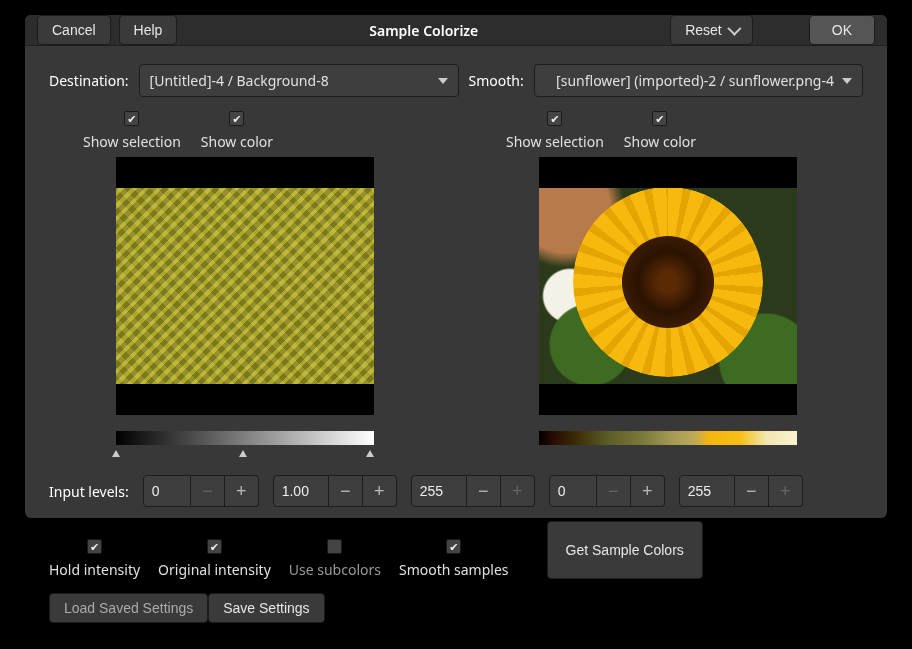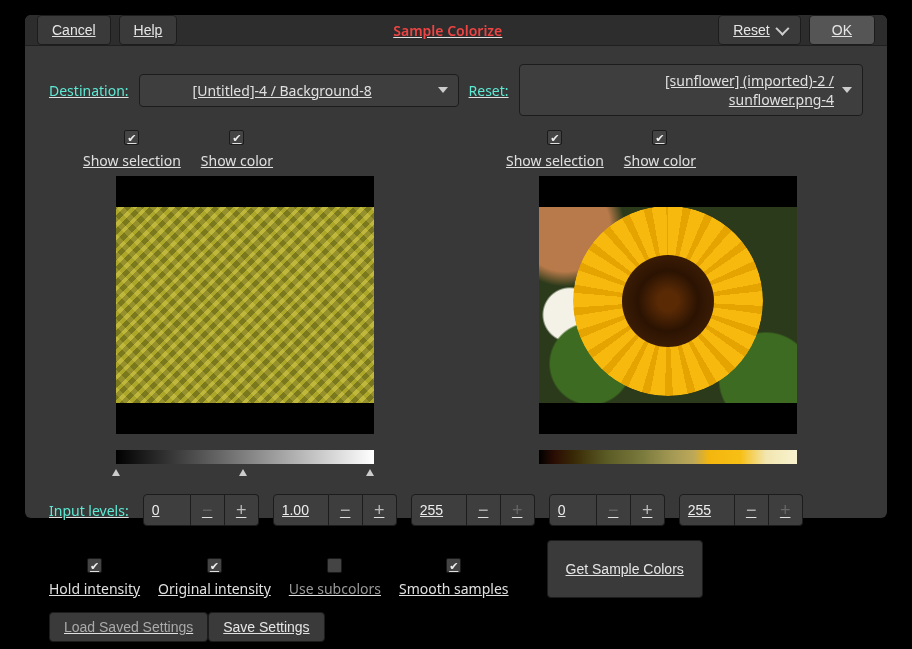--- a/index.html
+++ b/index.html
@@ -13,67 +13,66 @@
     overflow: hidden;
   }
   .dialog {
     position: absolute;
     left: 25px; top: 15px;
     width: 862px; height: 503px;
     background: #383838;
     border-radius: 6px;
     display: flex;
     flex-direction: column;
-    text-decoration: underline;
   }
   .titlebar {
     height: 54px;
     background: #2d2d2d;
     border-bottom: 1px solid #1f1f1f;
     border-radius: 6px 6px 0 0;
     display: flex;
     align-items: center;
     padding: 0 12px;
     gap: 8px;
   }
-  .title { flex: 1; text-align: center; font-weight: 600; color: #ef4444; }
+  .title { flex: 1; text-align: center; font-weight: 600; color: #ffffff; }
   .btn {
     background: #3a3a3a;
     border: 1px solid #1c1c1c;
     color: #e6e6e6;
     padding: 6px 14px;
     border-radius: 4px;
     font-size: 14px;
     cursor: pointer;
     display: inline-flex;
     align-items: center;
     gap: 6px;
   }
   .btn.primary { background: #555; }
-  .btn.wide { padding: 6px 22px; }
+  .btn.wide { padding: 6px 22px; margin-left: 48px; }
   .body {
     flex: 1;
     padding: 18px 24px 18px 24px;
     display: flex;
     flex-direction: column;
     gap: 14px;
   }
   .row { display: flex; align-items: center; gap: 10px; }
-  .label { color: #5eead4; }
+  .label { color: #ffffff; }
   .dropdown {
     background: #3e3e3e;
     border: 1px solid #1c1c1c;
     border-radius: 4px;
     padding: 6px 10px;
     display: flex;
     align-items: center;
     cursor: pointer;
     gap: 8px;
   }
-  .dropdown .dd-text { flex: 1; margin-left: 43px; }
+  .dropdown .dd-text { flex: 1; }
   .dropdown.narrow .dd-text { text-align: right; }
   .tri-down {
     width: 0; height: 0;
     border-left: 5px solid transparent;
     border-right: 5px solid transparent;
     border-top: 6px solid #ccc;
   }
   .chev-down {
     width: 10px; height: 10px;
     border-right: 2px solid #ccc;
@@ -201,21 +200,21 @@
   </div>
 
   <div class="body">
 
     <div class="row">
       <span class="label">Destination:</span>
       <div class="dropdown" style="width:320px">
         <span class="dd-text">[Untitled]-4 / Background-8</span>
         <span class="tri-down"></span>
       </div>
-      <span class="label">Reset:</span>
+      <span class="label">Smooth:</span>
       <div class="dropdown narrow" style="flex:1">
         <span class="dd-text">[sunflower] (imported)-2 / sunflower.png-4</span>
         <span class="tri-down"></span>
       </div>
     </div>
 
     <div class="panels">
 
       <div class="panel">
         <div class="checks">

